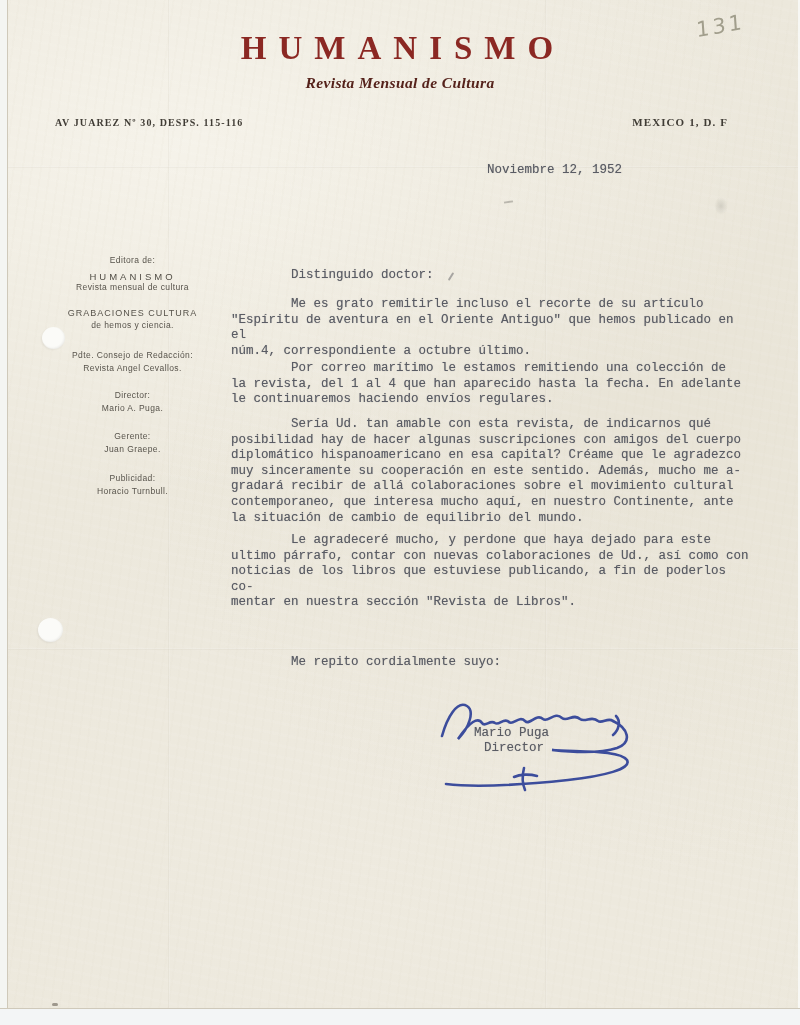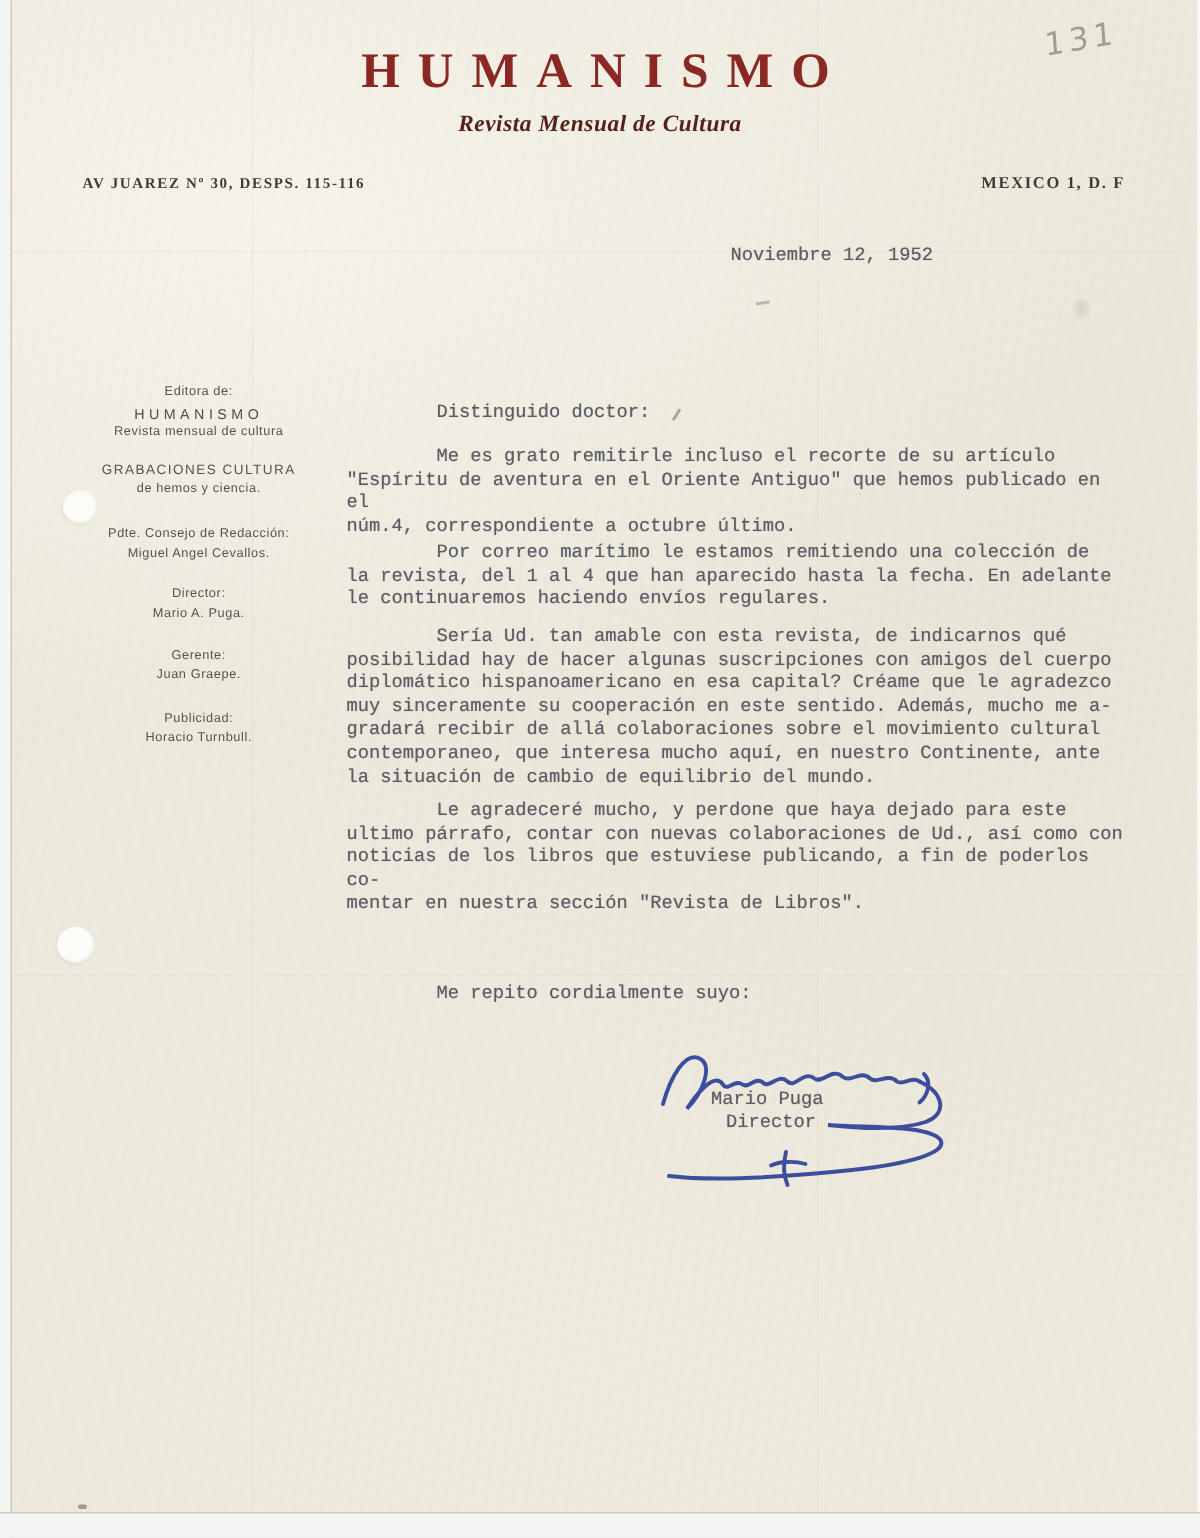--- a/index.html
+++ b/index.html
@@ -37,21 +37,21 @@
     position:absolute;left:0;right:0;top:74px;text-align:center;
     font-family:"Liberation Serif",serif;font-style:italic;font-weight:700;
     font-size:15.5px;color:#55221b;letter-spacing:0.4px;
   }
   .address-left{
     position:absolute;left:55px;top:117px;
     font-family:"Liberation Serif",serif;font-weight:700;font-size:10px;
     letter-spacing:1.1px;color:#403c35;
   }
   .address-right{
-    position:absolute;right:50px;top:116px;
+    position:absolute;right:72px;top:116px;
     font-family:"Liberation Serif",serif;font-weight:700;font-size:11px;
     letter-spacing:1.1px;color:#403c35;text-align:center;
   }
 
   
   .sidebar{position:absolute;left:40px;top:0;width:185px;color:#57534b;}
   .sb{position:absolute;left:0;width:100%;text-align:center;font-size:8.5px;line-height:11px;letter-spacing:0.4px;}
   .sb .t1{font-size:9.5px;letter-spacing:3px;margin-top:5px;color:#514d45;}
   .sb .t2{font-size:9px;letter-spacing:1px;margin-bottom:1px;}
   .sb .nm{margin-top:2px;}
@@ -109,21 +109,21 @@
       <div>Editora de:</div>
       <div class="t1">HUMANISMO</div>
       <div>Revista mensual de cultura</div>
     </div>
     <div class="sb" style="top:308px;">
       <div class="t2">GRABACIONES CULTURA</div>
       <div>de hemos y ciencia.</div>
     </div>
     <div class="sb" style="top:350px;">
       <div>Pdte. Consejo de Redacción:</div>
-      <div class="nm">Miguel Angel Cevallos.</div>
+      <div class="nm">Revista Angel Cevallos.</div>
     </div>
     <div class="sb" style="top:390px;">
       <div>Director:</div>
       <div class="nm">Mario A. Puga.</div>
     </div>
     <div class="sb" style="top:431px;">
       <div>Gerente:</div>
       <div class="nm">Juan Graepe.</div>
     </div>
     <div class="sb" style="top:473px;">

